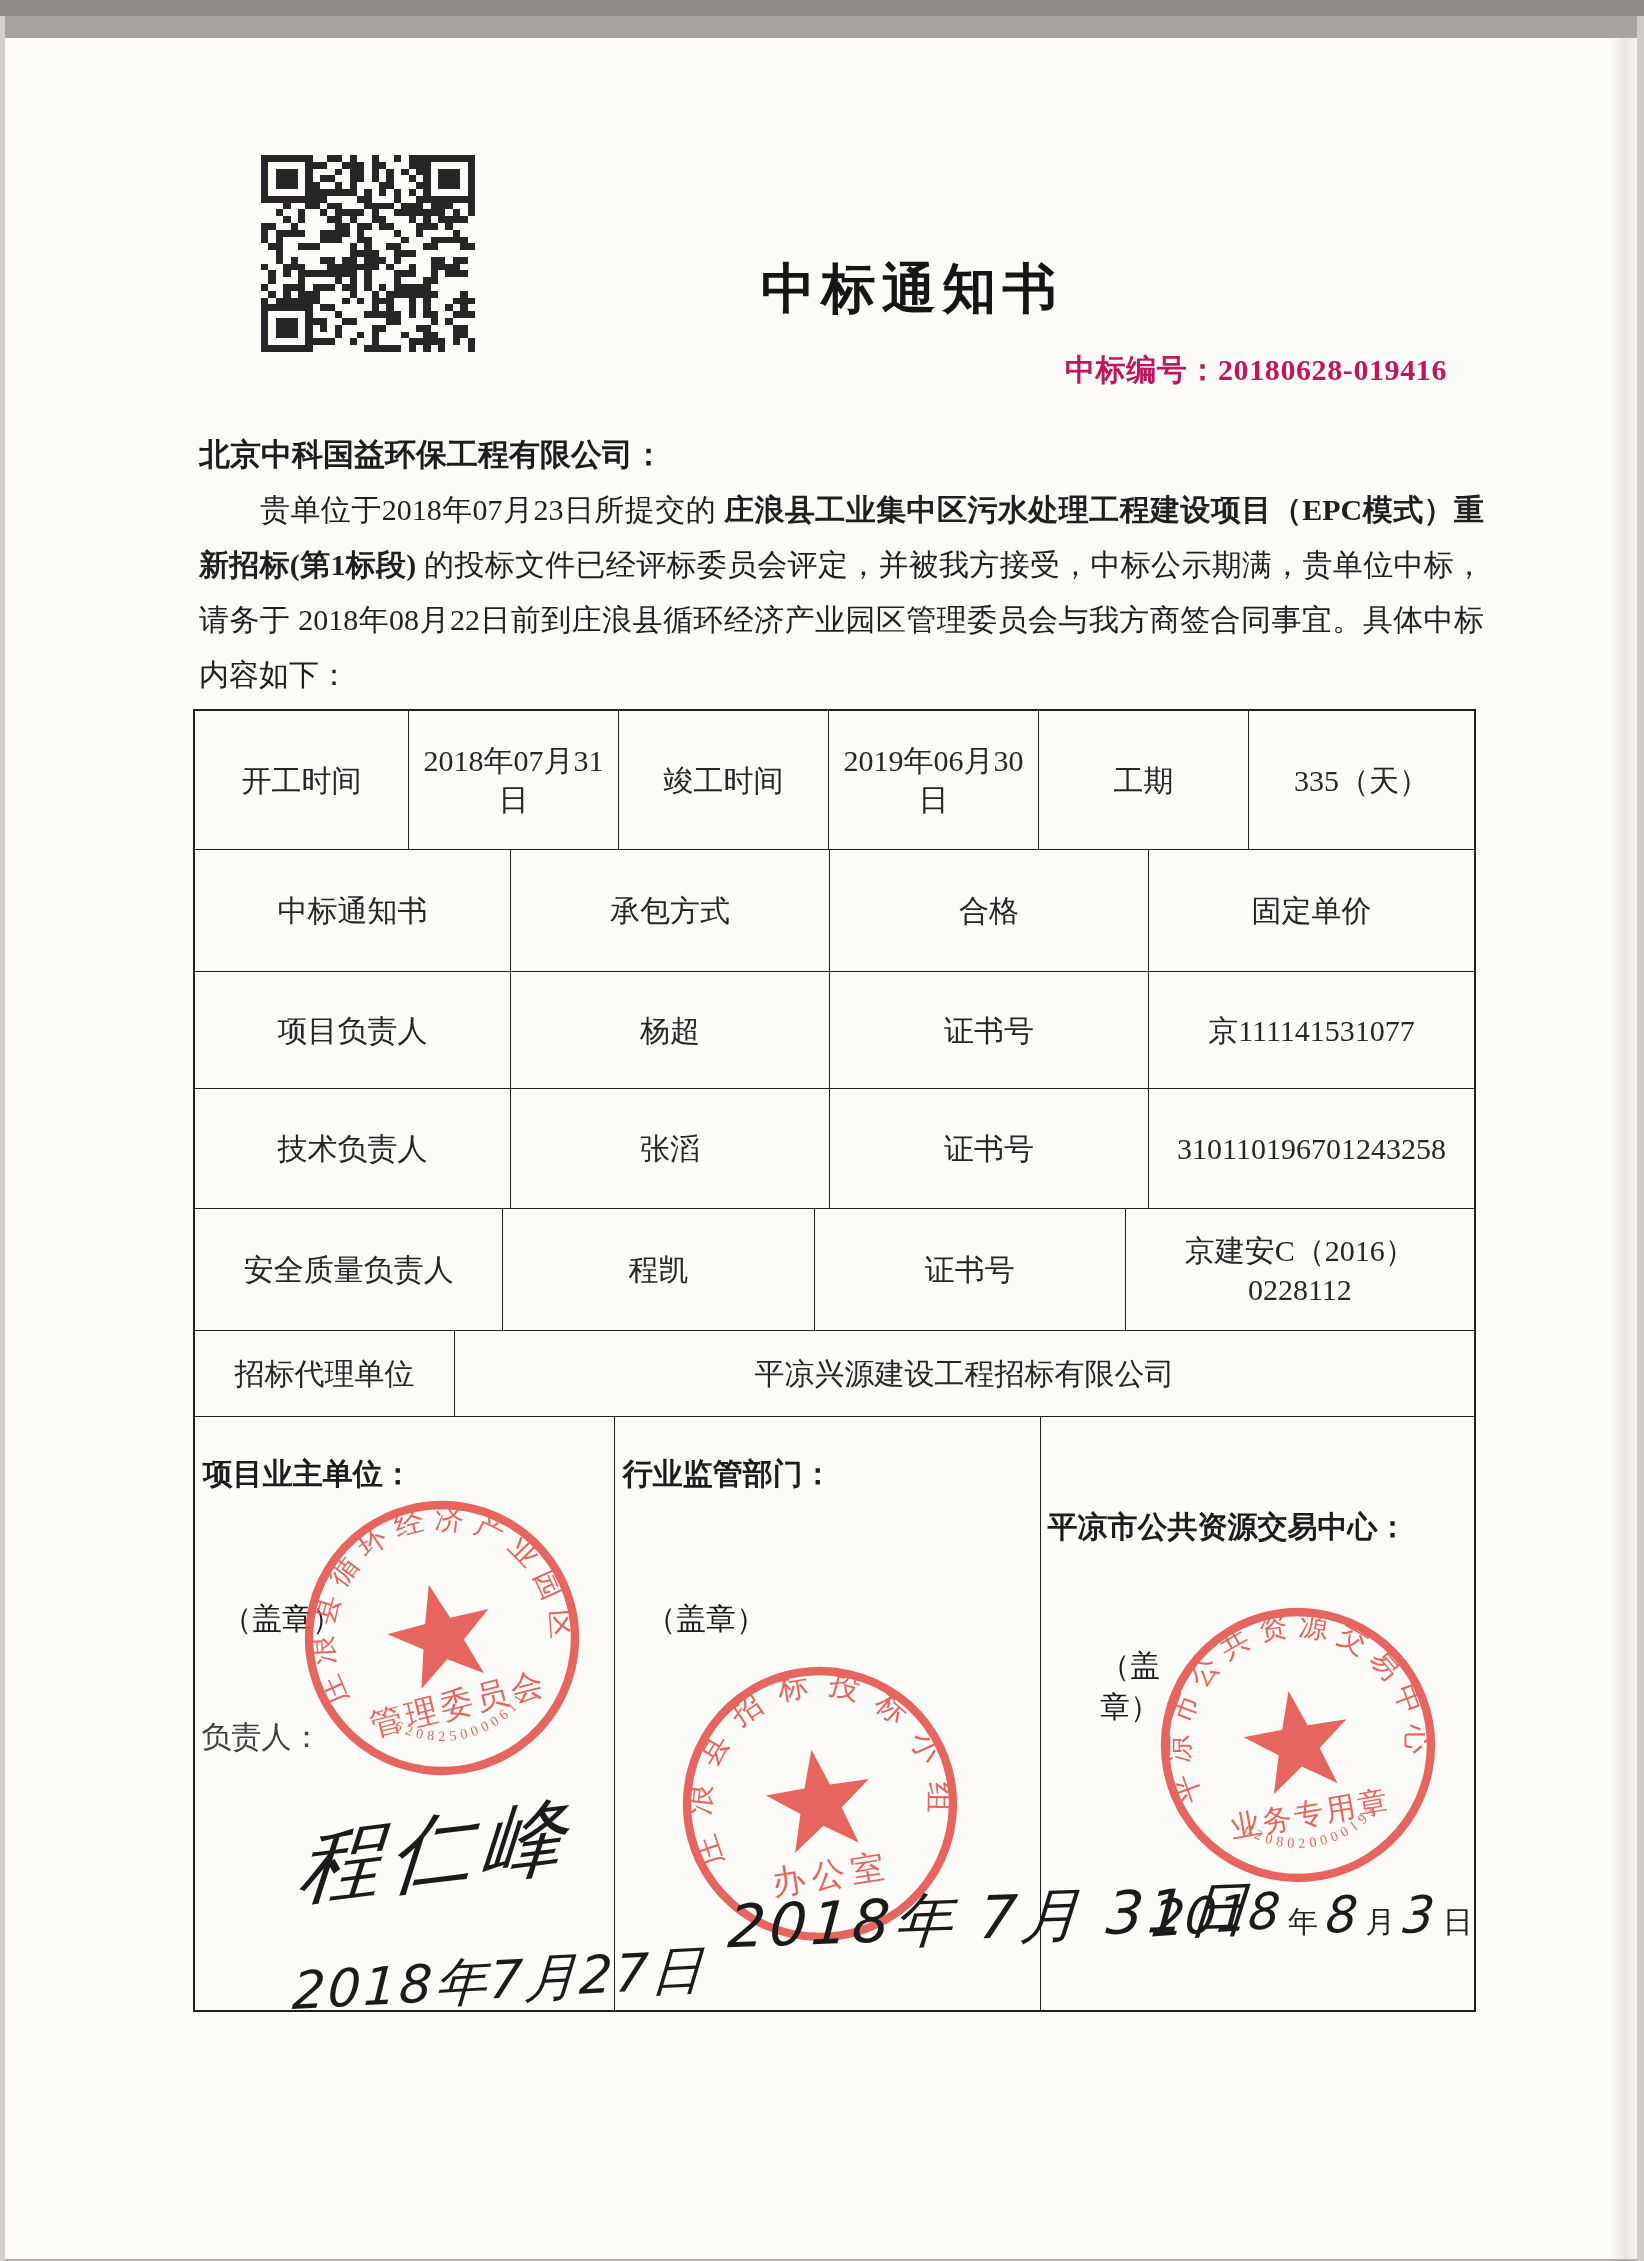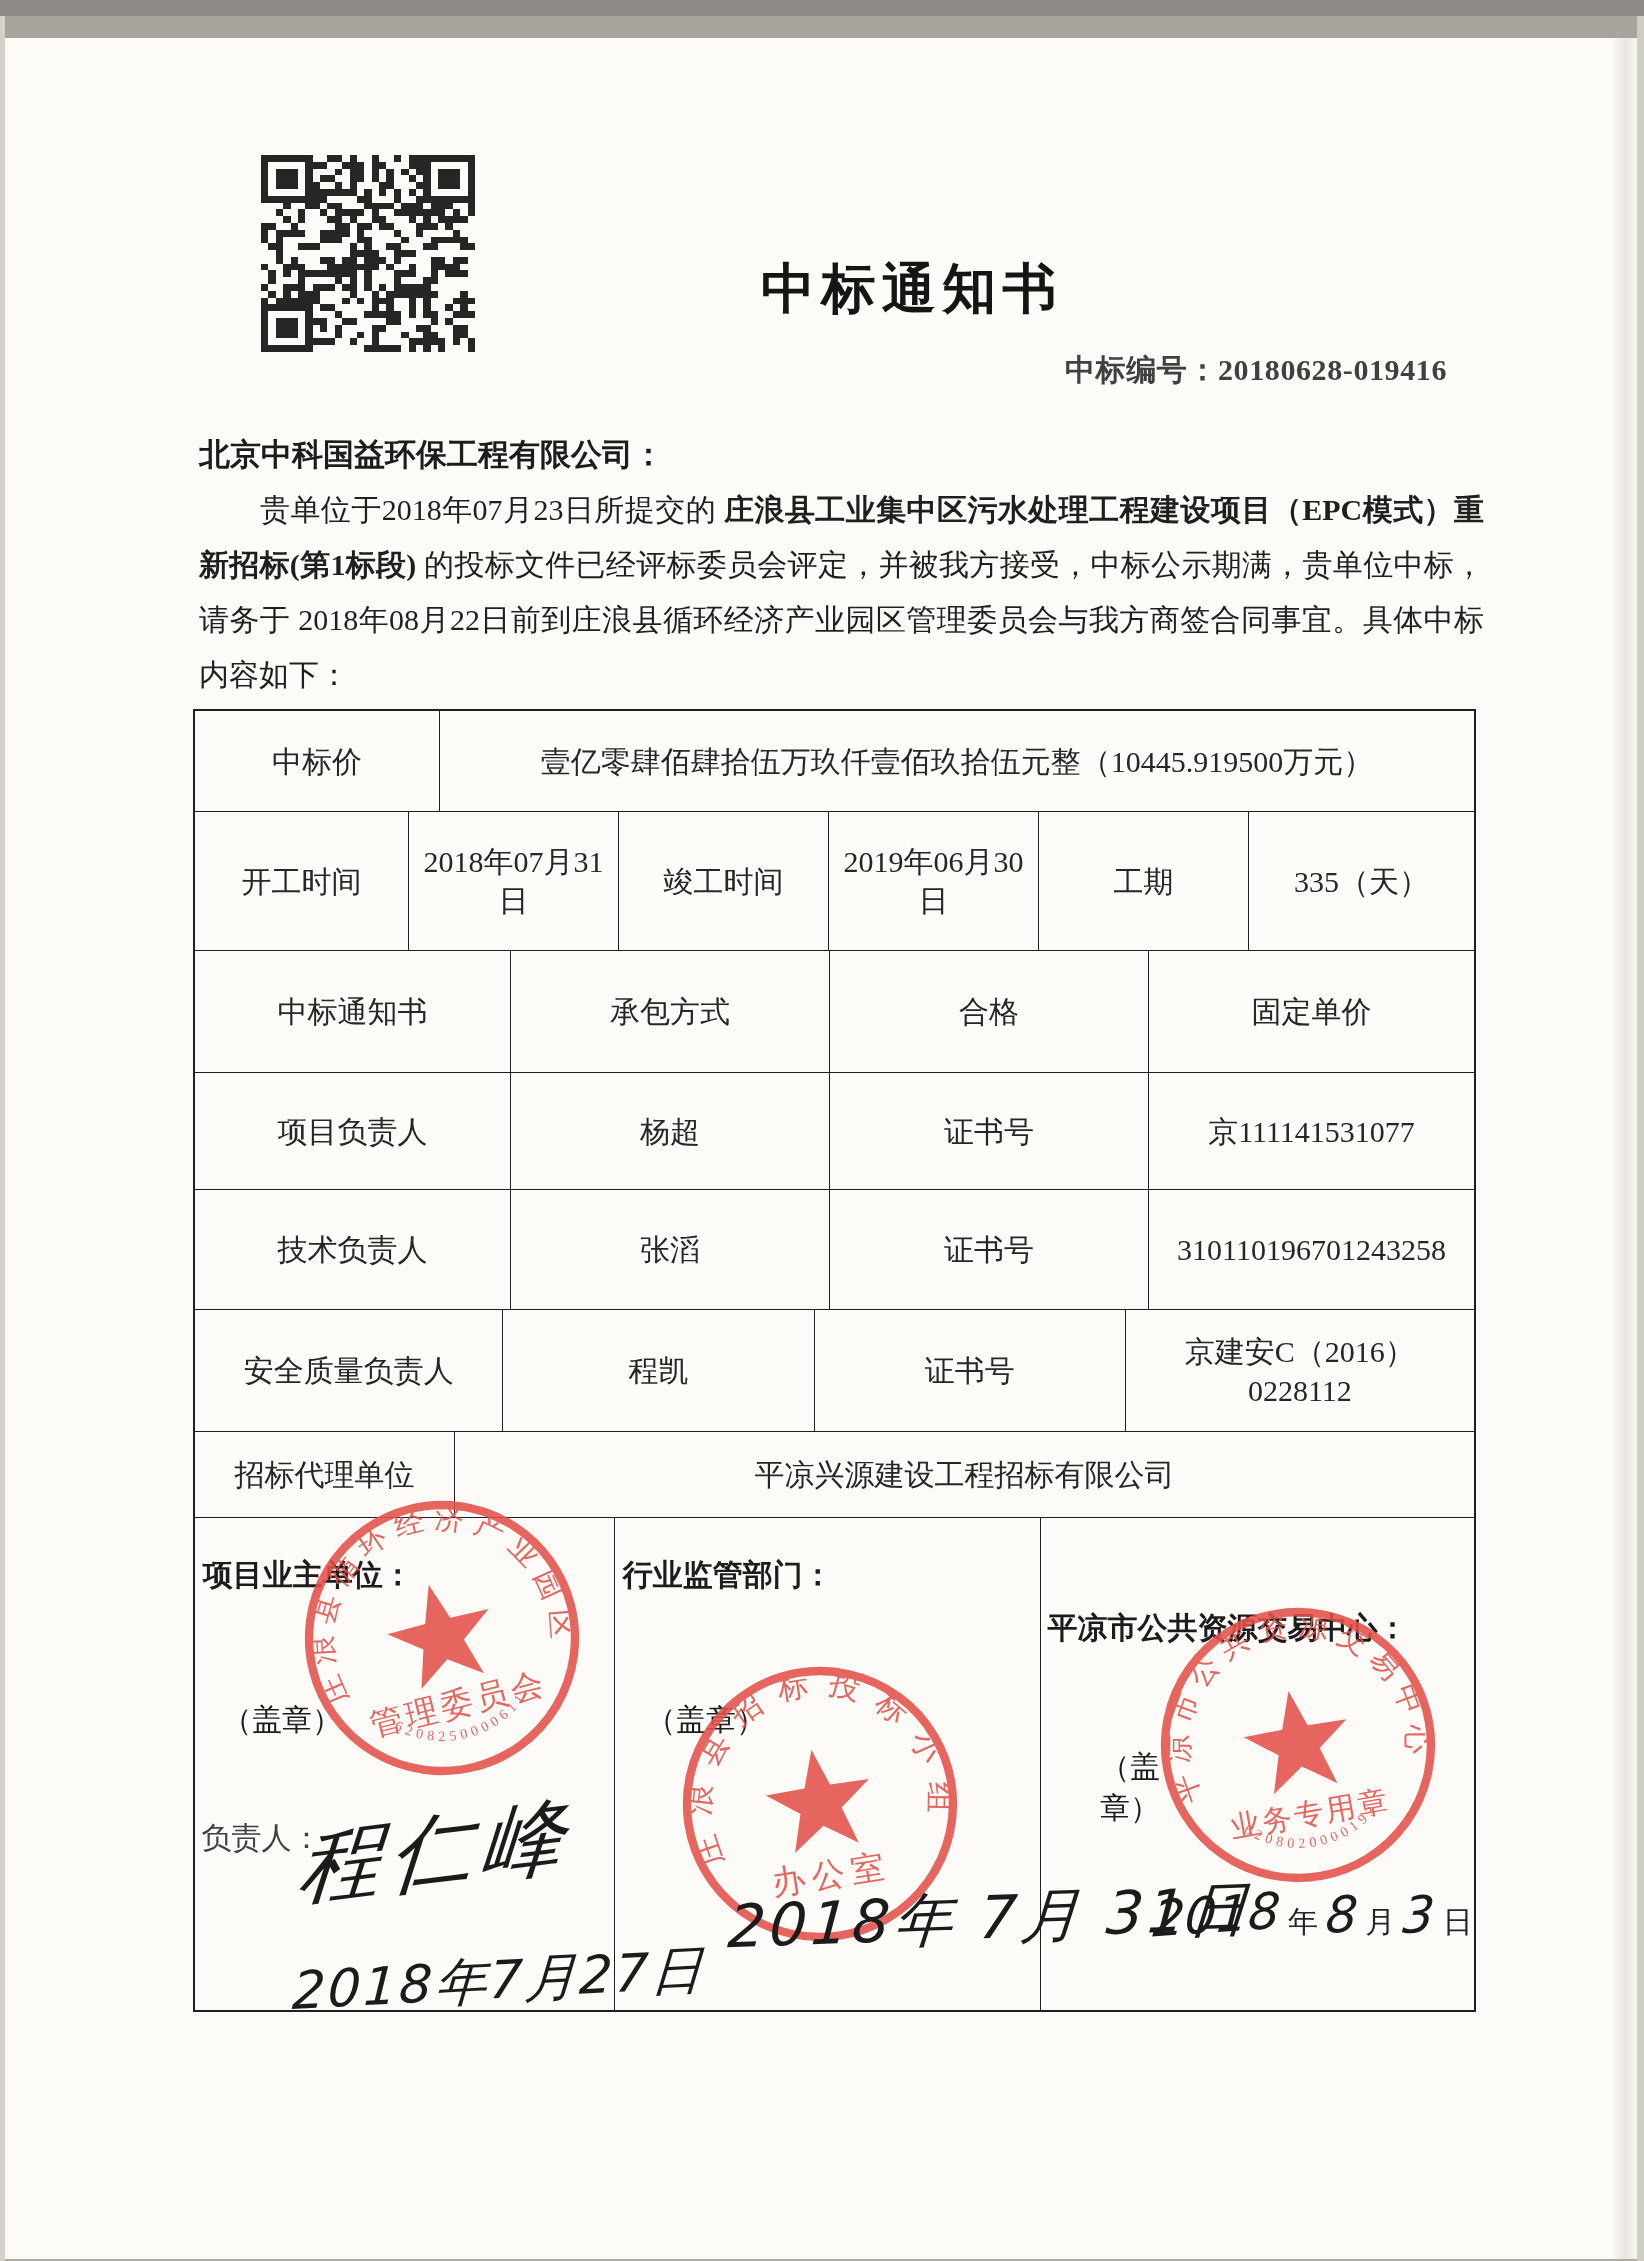--- a/index.html
+++ b/index.html
@@ -17,21 +17,21 @@
 
   .qr{position:absolute;left:261px;top:139px;width:214px;height:197px;}
 
   .title{
     position:absolute;left:651px;top:237px;width:522px;text-align:center;
     font-family:"DejaVu Sans","Liberation Sans",sans-serif;font-weight:700;
     font-size:54px;letter-spacing:6.4px;color:#151515;margin:0;
   }
   .notice-no{
     position:absolute;left:1065px;top:334px;font-size:30px;font-weight:700;
-    letter-spacing:0.6px;color:#404040;
+    letter-spacing:0.6px;color:#be185d;
   }
   .recipient{
     position:absolute;left:199px;top:418px;font-size:31px;font-weight:600;color:#1c1c1c;
   }
   .para{
     position:absolute;left:199px;top:466px;width:1285px;margin:0;
     font-size:30px;line-height:55px;text-align:justify;text-indent:61px;color:#1f1f1f;
   }
   .para .b{font-weight:700;}
 
@@ -546,24 +546,20 @@
   </div>
 
   <div class="recipient">北京中科国益环保工程有限公司：</div>
 
   <p class="para">
     <span>贵单位于2018年07月23日所提交的 </span><span class="b">庄浪县工业集中区污水处理工程建设项目（EPC模式）重新招标(第1标段)</span><span> 的投标文件已经评标委员会评定，并被我方接受，中标公示期满，贵单位中标，请务于 2018年08月22日前到庄浪县循环经济产业园区管理委员会与我方商签合同事宜。具体中标内容如下：</span>
   </p>
 
   <div class="tbl">
 
-    <div class="trow" style="height:100px">
-      <div class="tcell" style="width:244px">中标价</div>
-      <div class="tcell grow">壹亿零肆佰肆拾伍万玖仟壹佰玖拾伍元整（10445.919500万元）</div>
-    </div>
 
     <div class="trow" style="height:138px">
       <div class="tcell" style="width:213px">开工时间</div>
       <div class="tcell" style="width:210px">2018年07月31日</div>
       <div class="tcell" style="width:210px">竣工时间</div>
       <div class="tcell" style="width:210px">2019年06月30日</div>
       <div class="tcell" style="width:210px">工期</div>
       <div class="tcell grow">335（天）</div>
     </div>
 

